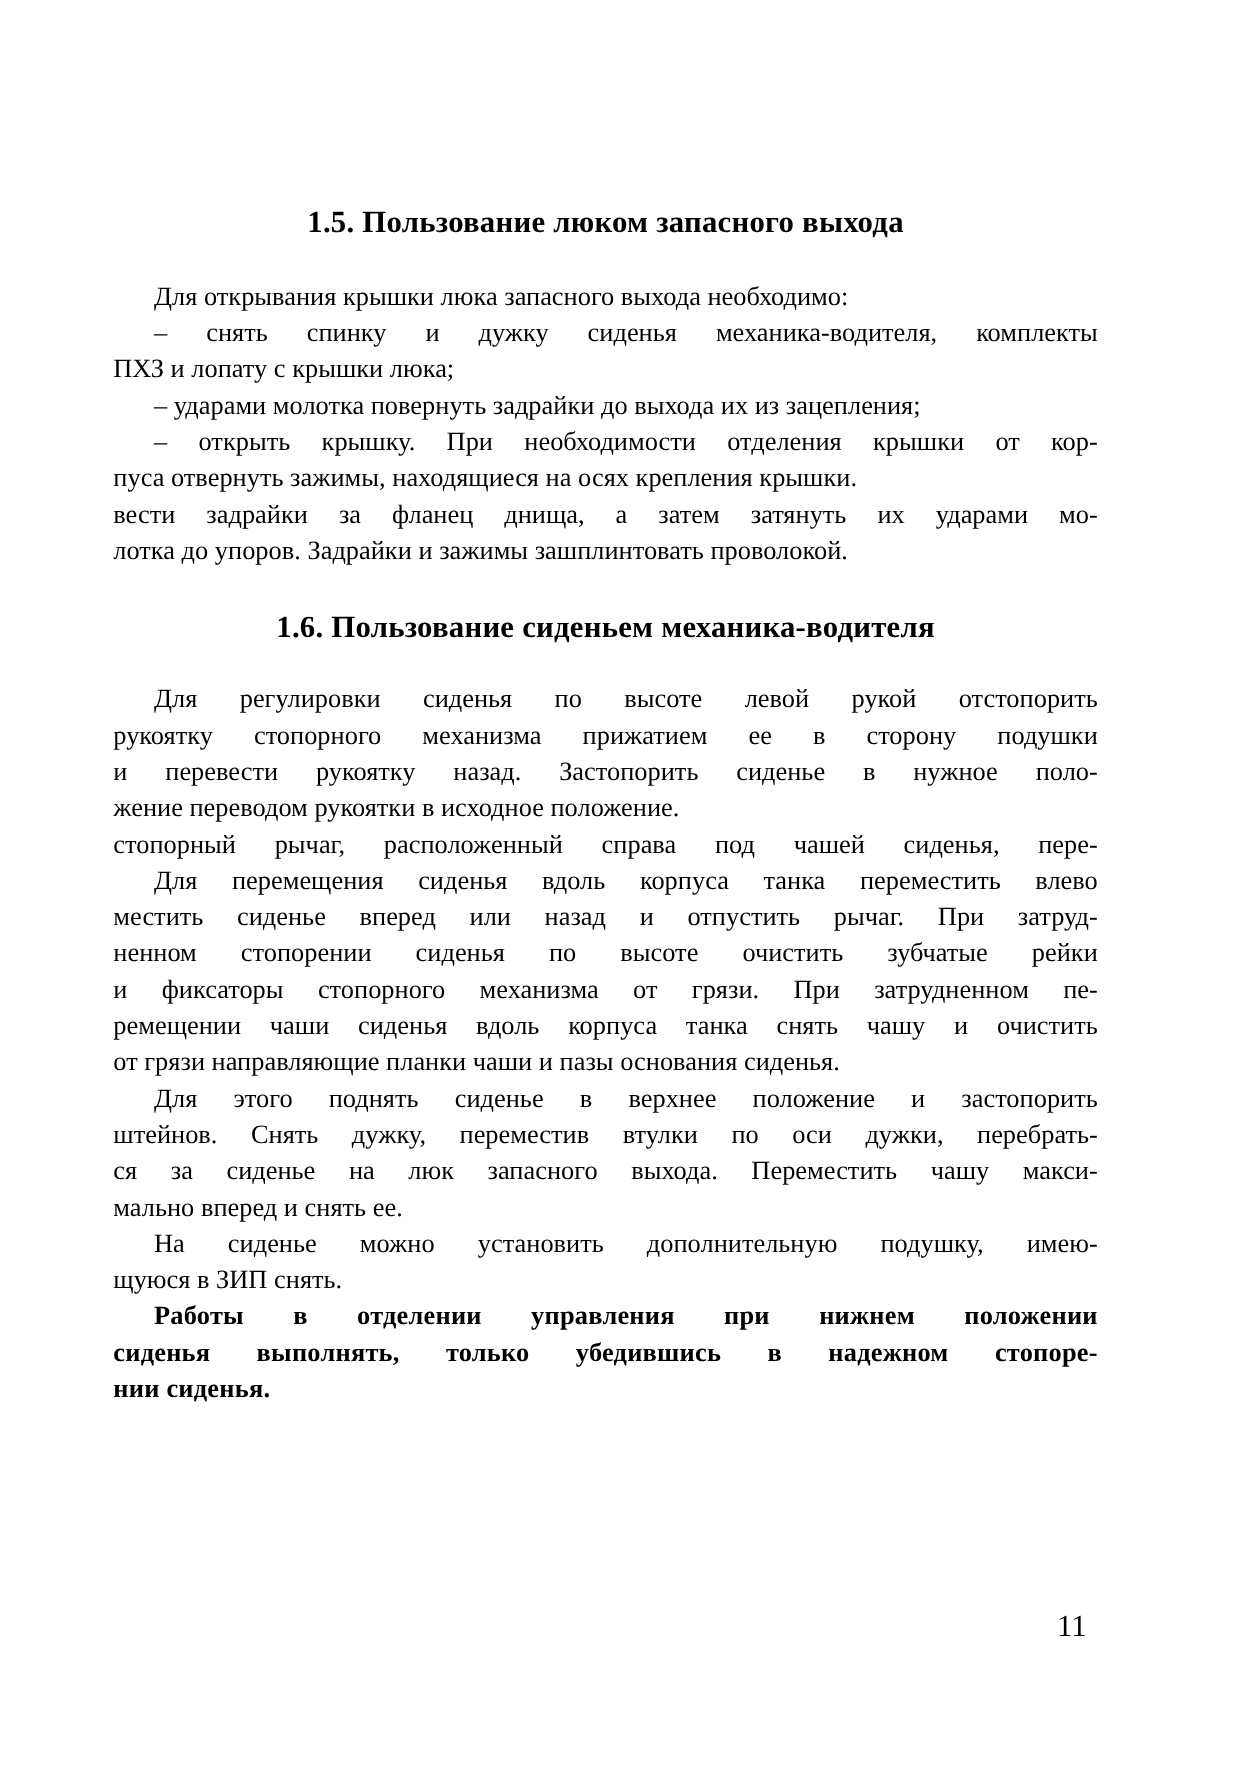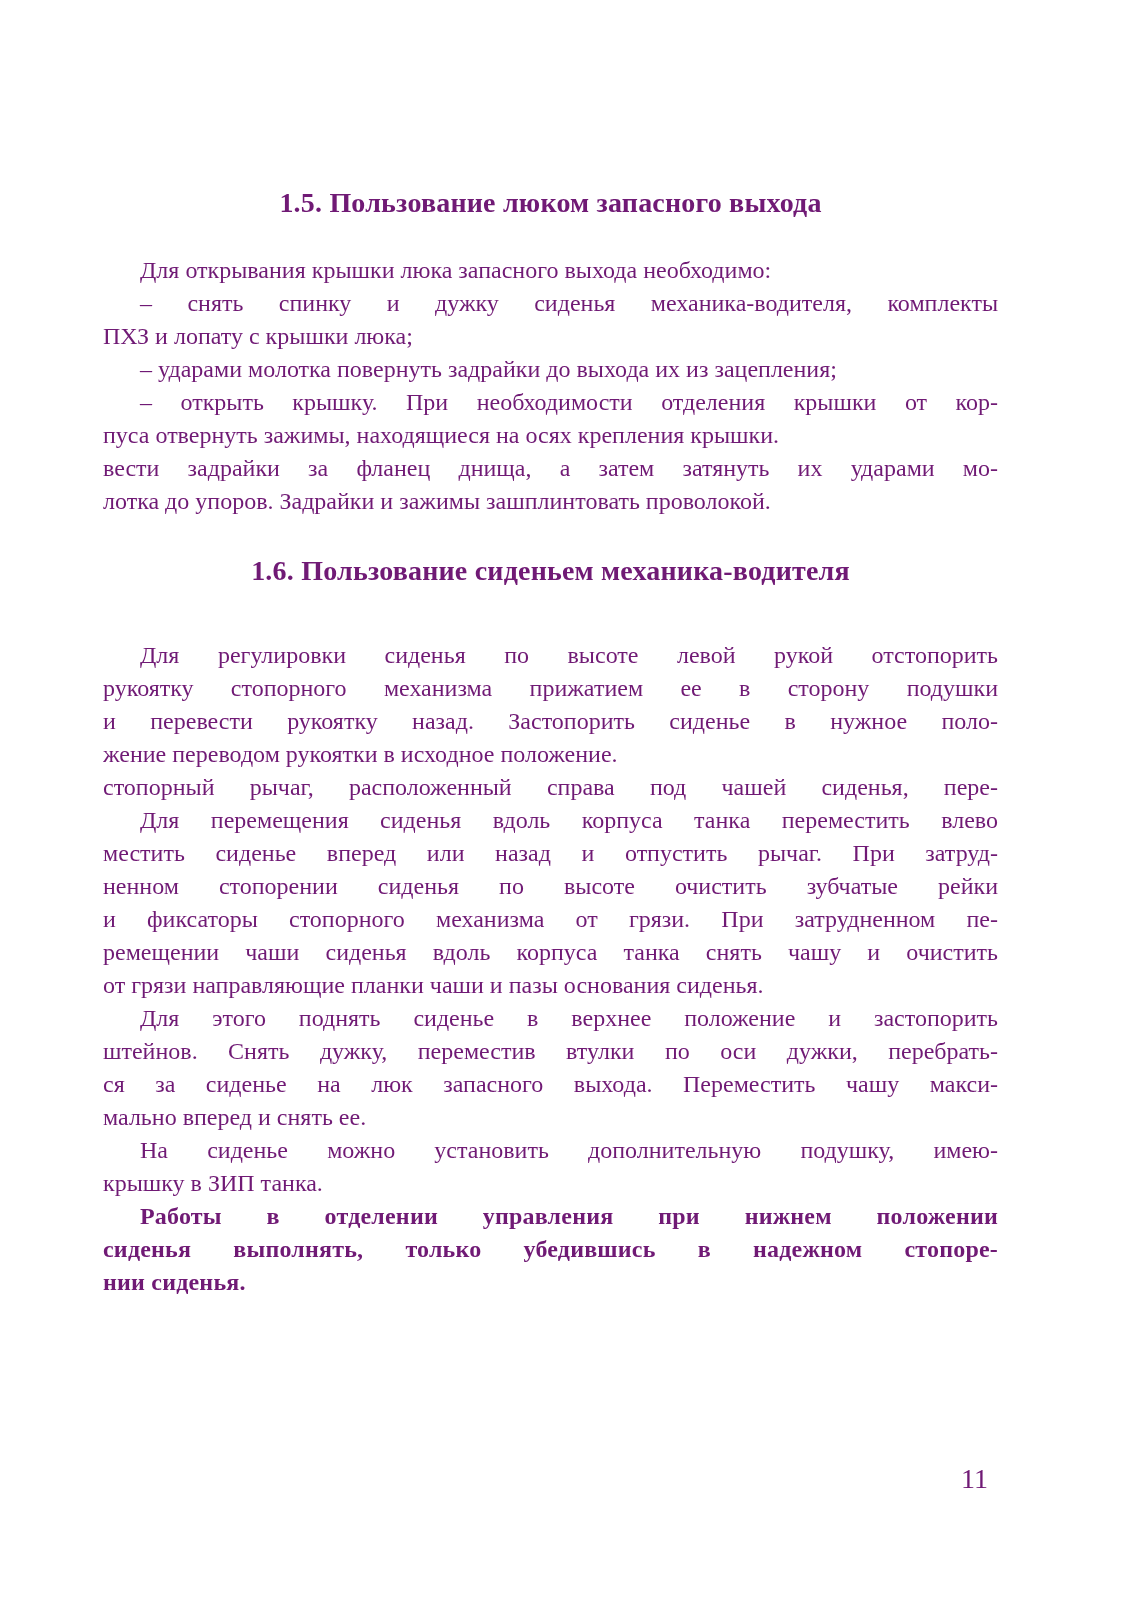--- a/index.html
+++ b/index.html
@@ -5,40 +5,40 @@
   html, body {
     margin: 0;
     padding: 0;
     background: #ffffff;
   }
   .page {
     position: relative;
     width: 1142px;
     height: 1615px;
     background: #ffffff;
-    color: #701a75;
+    color: #000000;
     font-family: "Liberation Serif", serif;
     overflow: hidden;
   }
   .content {
     position: absolute;
     left: 103px;
     top: 0;
     width: 895px;
   }
   .section-heading {
     font-size: 28px;
     line-height: 33px;
     font-weight: 700;
     text-align: center;
     margin: 0;
     letter-spacing: 0.2px;
   }
   .section:first-child .section-heading { margin: 186px 0 35px 0; }
-  .section:nth-child(2) .section-heading { margin: 36px 0 52px 0; }
+  .section:nth-child(2) .section-heading { margin: 36px 0 33px 0; }
   .para { margin: 0; }
   .line {
     font-size: 24px;
     line-height: 33px;
     height: 33px;
     overflow: hidden;
     text-align: justify;
     text-align-last: justify;
     white-space: normal;
   }
@@ -101,21 +101,21 @@
           <div class="line last">от грязи направляющие планки чаши и пазы основания сиденья.</div>
         </div>
         <div class="para">
           <div class="line first">Для этого поднять сиденье в верхнее положение и застопорить</div>
           <div class="line">штейнов. Снять дужку, переместив втулки по оси дужки, перебрать-</div>
           <div class="line">ся за сиденье на люк запасного выхода. Переместить чашу макси-</div>
           <div class="line last">мально вперед и снять ее.</div>
         </div>
         <div class="para">
           <div class="line first">На сиденье можно установить дополнительную подушку, имею-</div>
-          <div class="line last">крышку в ЗИП танка.</div>
+          <div class="line last">щуюся в ЗИП снять.</div>
         </div>
         <div class="para bold">
           <div class="line first">Работы в отделении управления при нижнем положении</div>
           <div class="line">сиденья выполнять, только убедившись в надежном стопоре-</div>
           <div class="line last">нии сиденья.</div>
         </div>
       </section>
     </main>
   <div class="page-number">11</div>
 </div>

